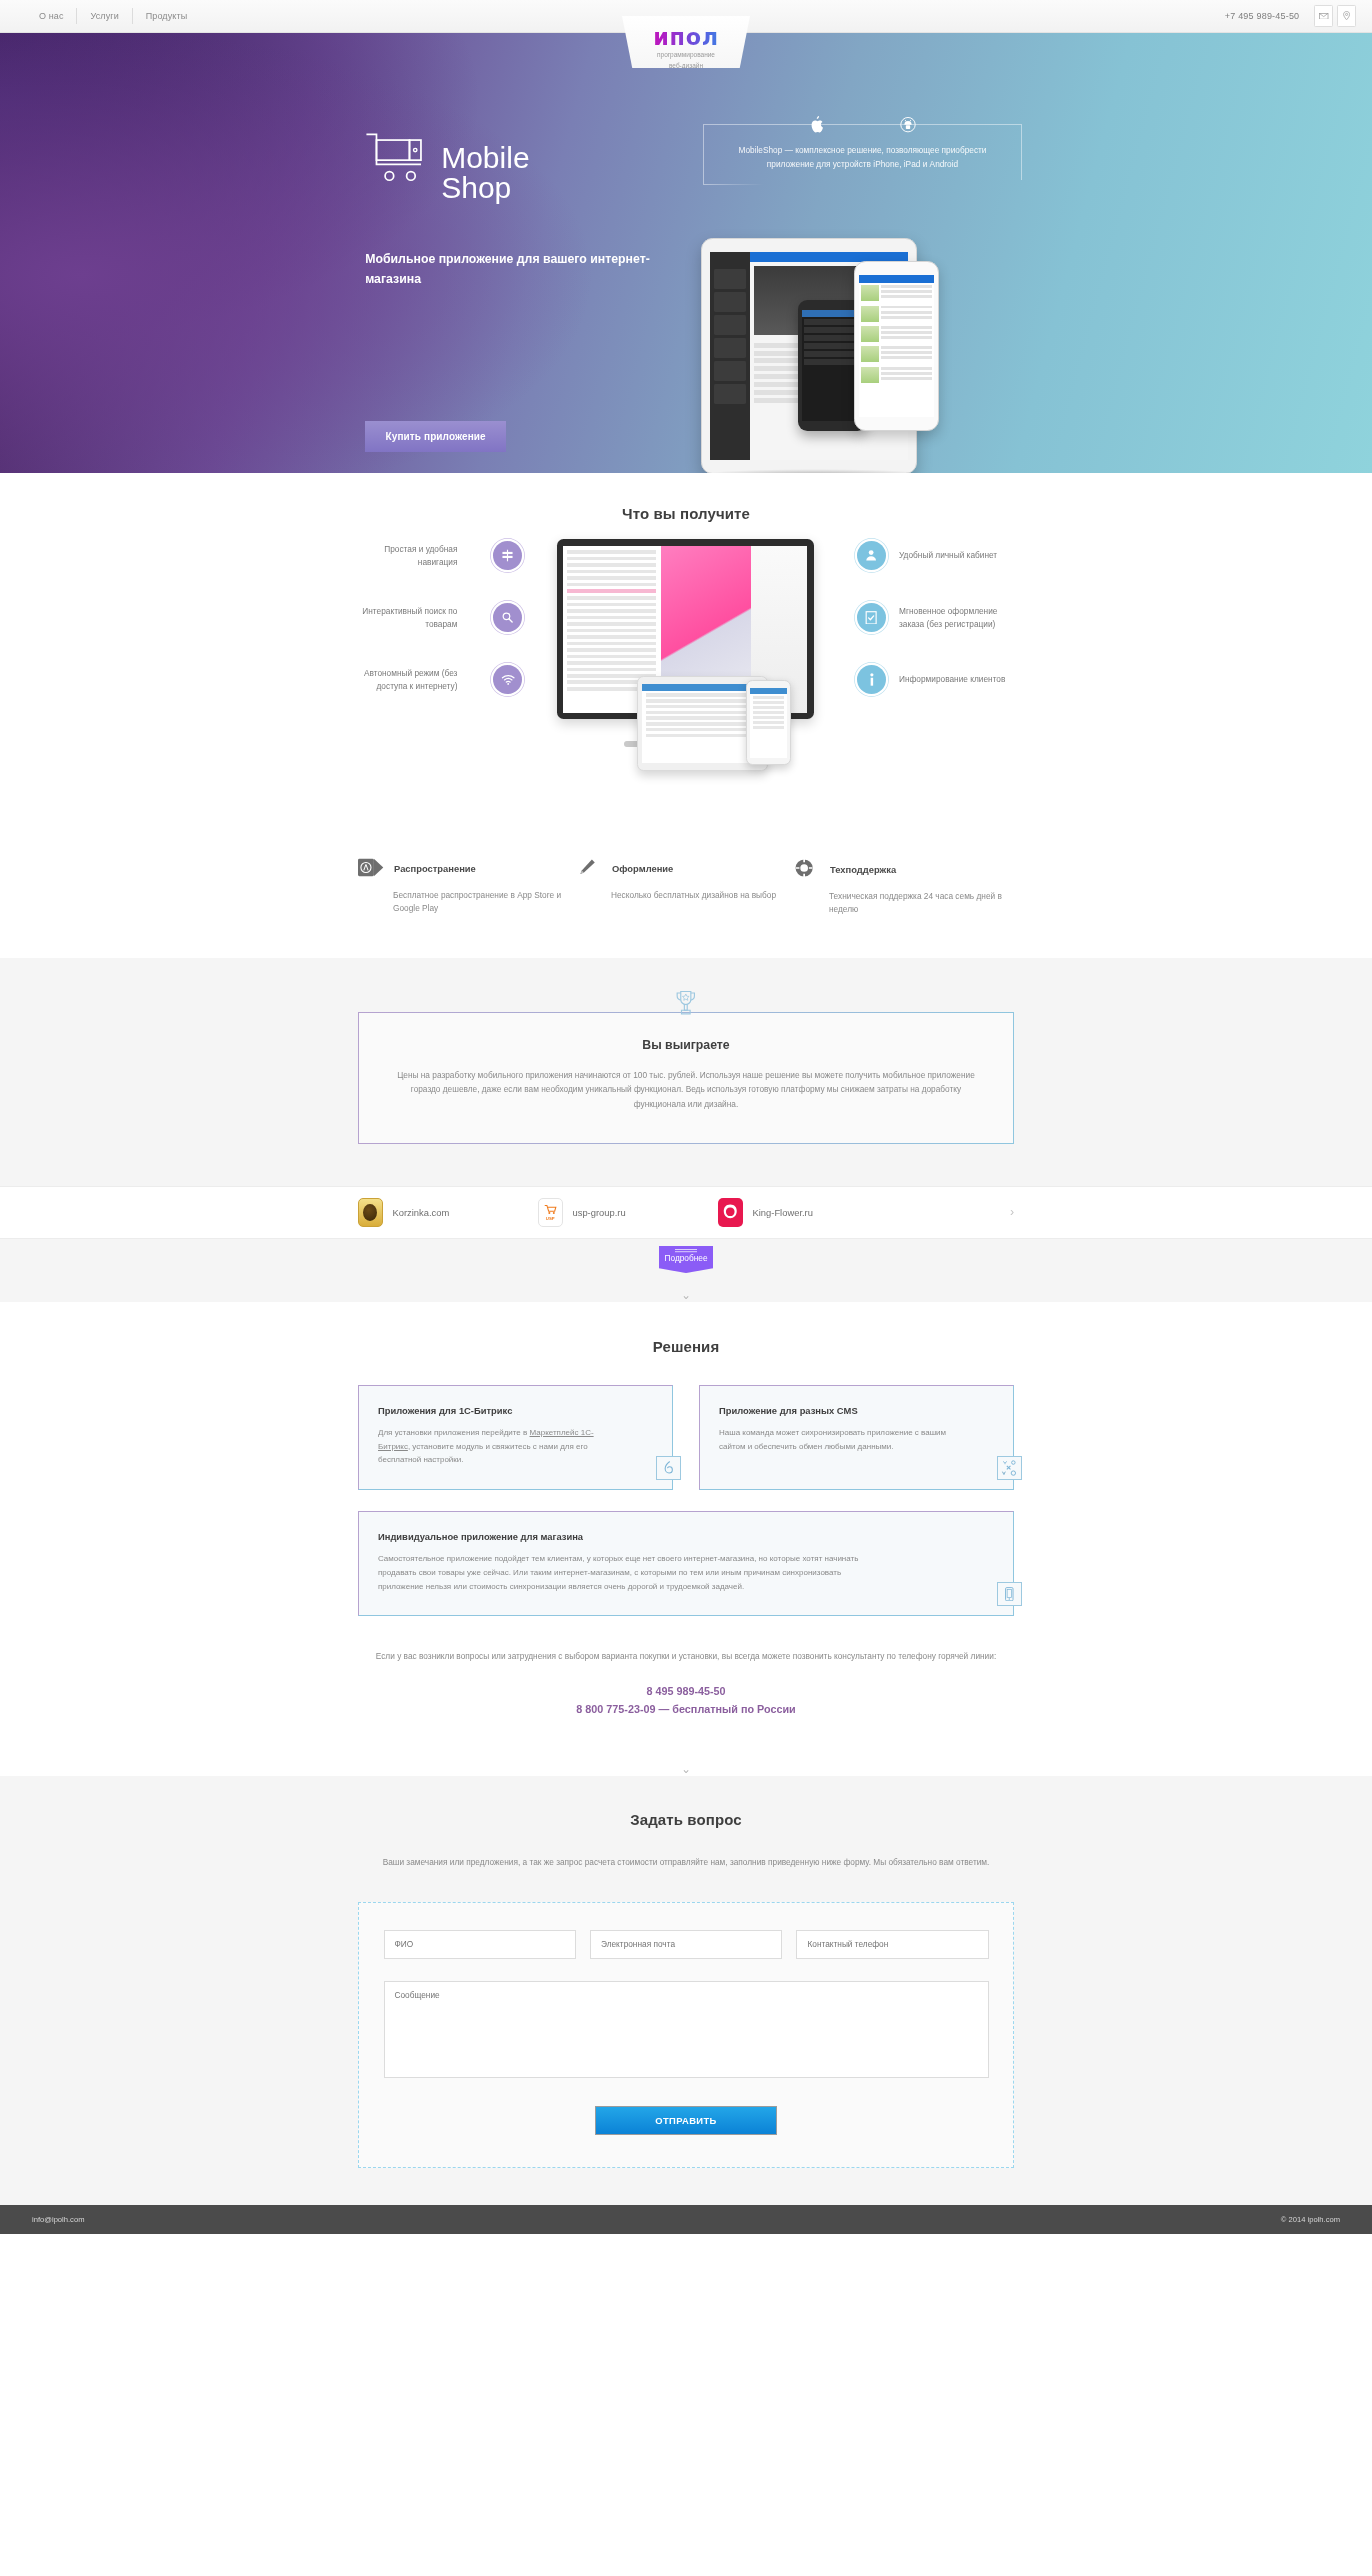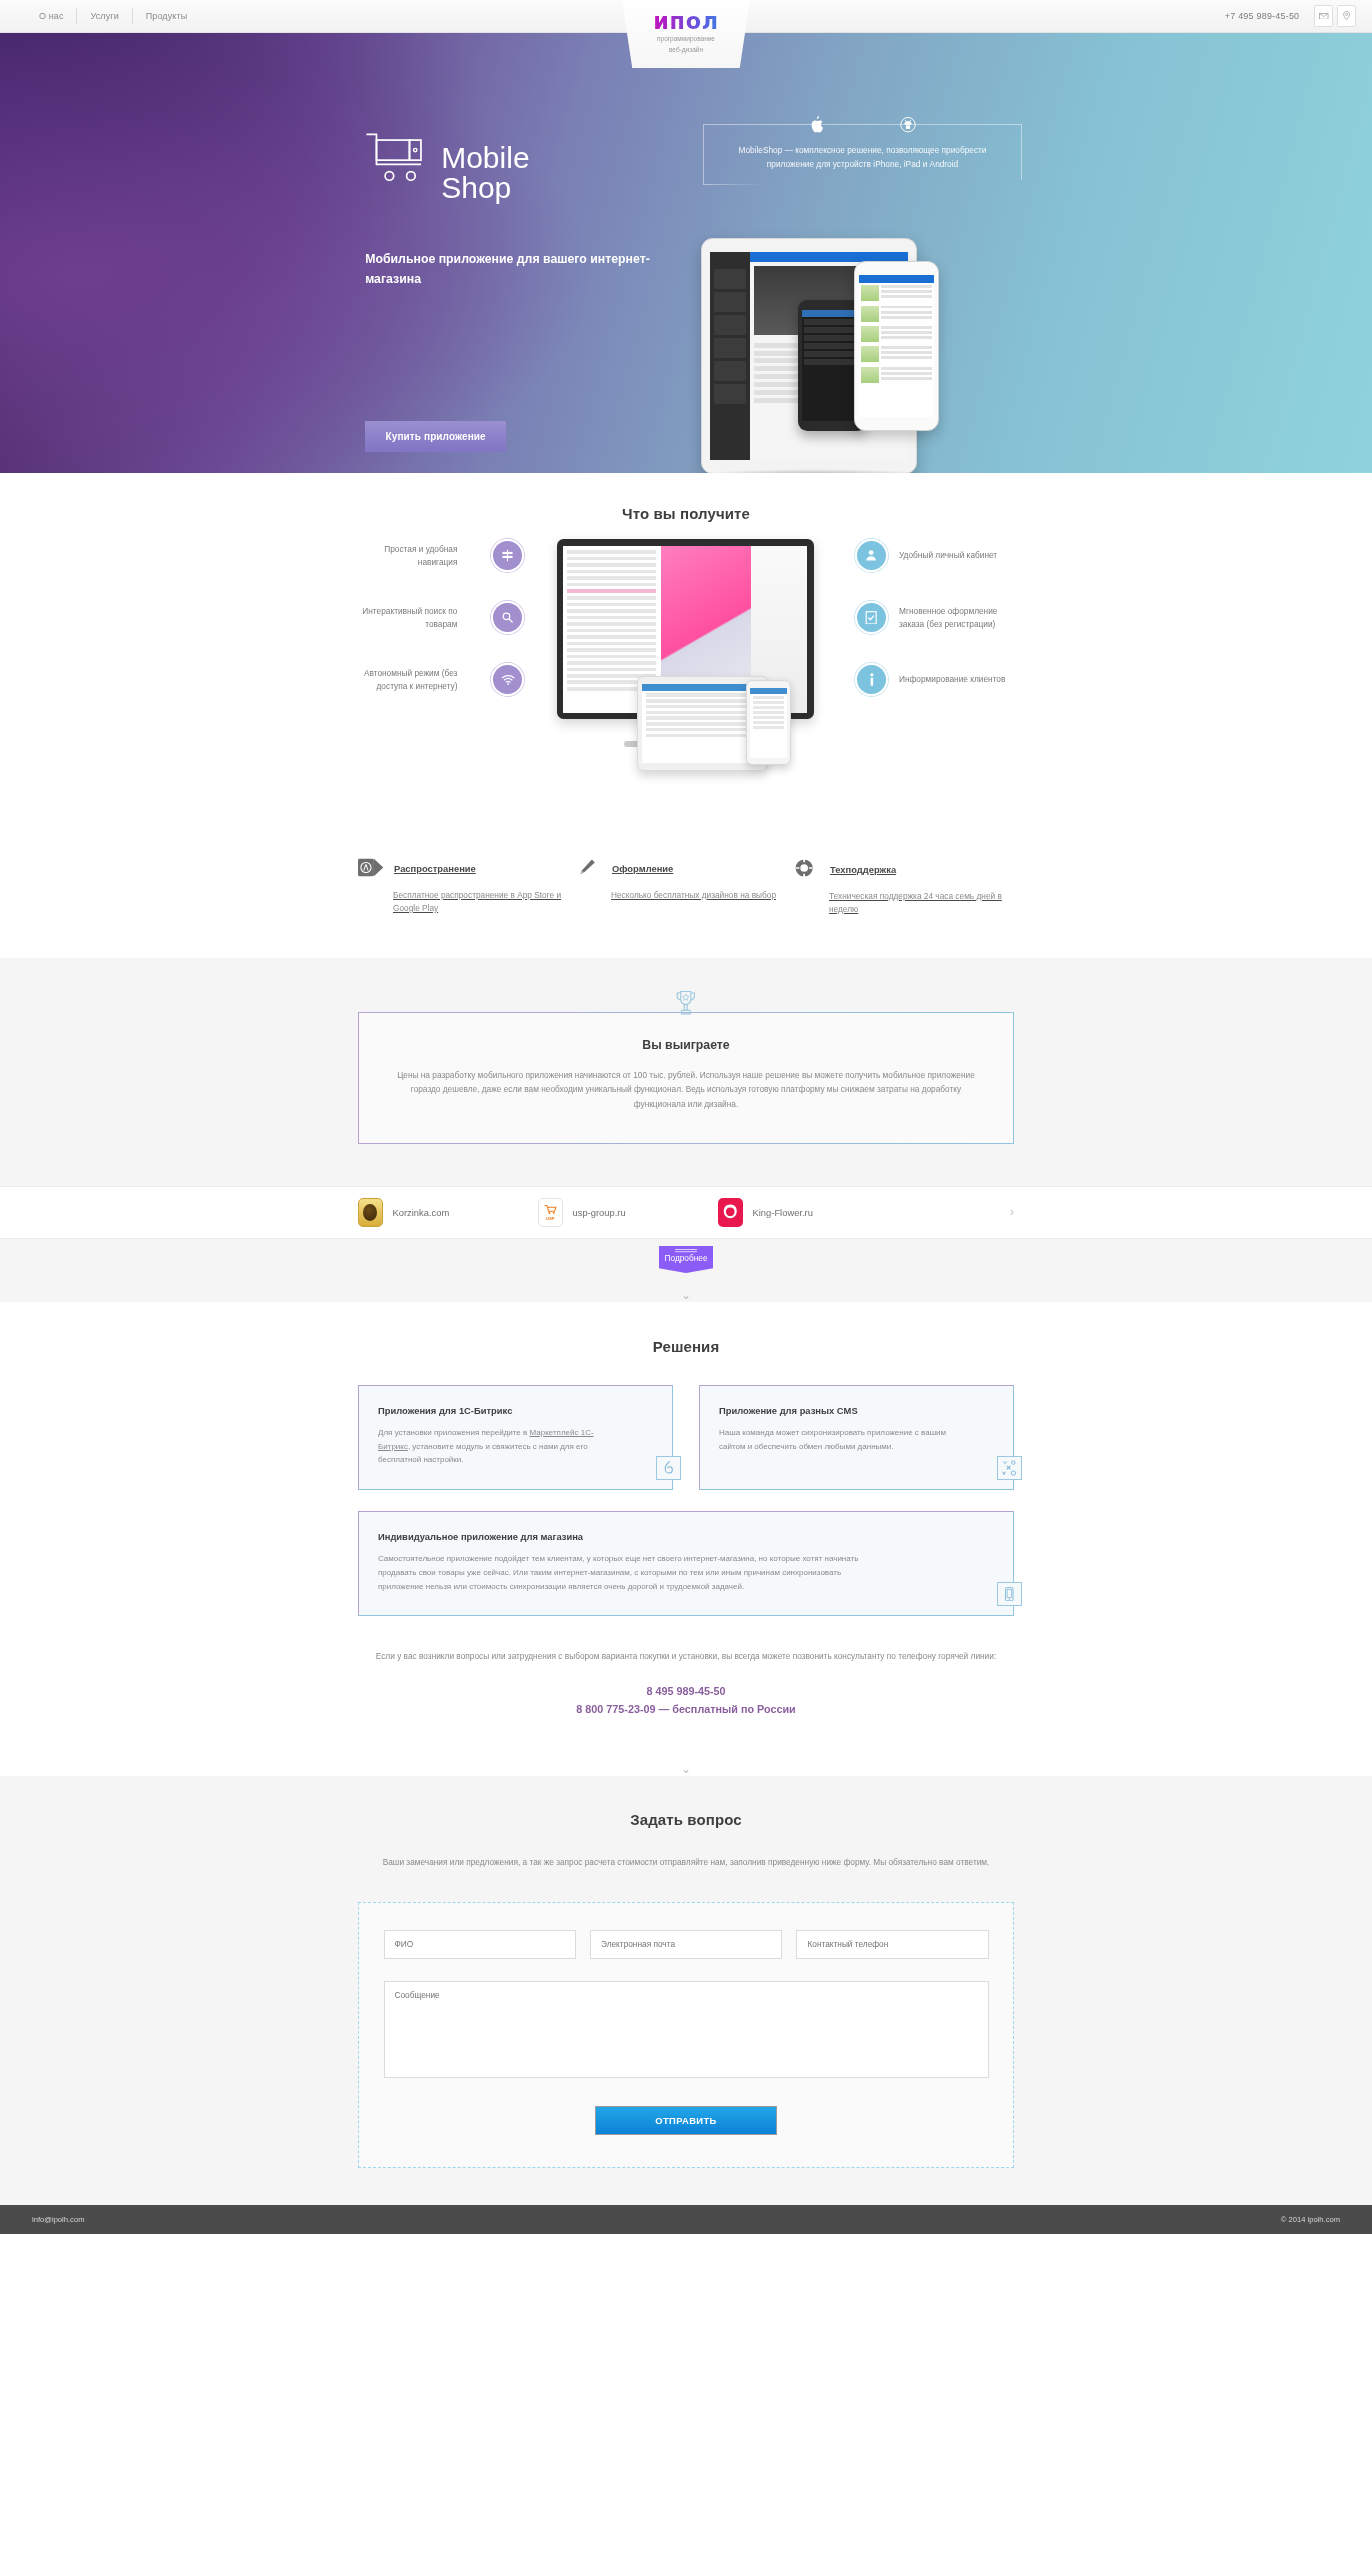--- a/index.html
+++ b/index.html
@@ -35,22 +35,22 @@
   .phone-top { font-size: 9px; color: #7d7d7d; margin-right: 11.5px; letter-spacing: 0.2px; }
   .ic-box {
     width: 19px; height: 21.6px; border: 0.7px solid #dedede; background: #fff;
     margin-left: 3.6px; display: flex; align-items: center; justify-content: center;
     border-radius: 1.4px;
   }
   .ic-box svg { display: block; }
 
   
   .logo-plate {
-    position: absolute; left: 50%; transform: translateX(-50%); top: 0;
-    width: 128px; height: 68px;
+    position: absolute; left: 50%; transform: translateX(-50%); top: 16px;
+    width: 128px; height: 52px;
     background: linear-gradient(#ffffff, #f6f6f6);
     clip-path: polygon(0 0, 100% 0, 92% 100%, 8% 100%);
     box-shadow: 0 0.7px 3.6px rgba(0,0,0,.12);
     z-index: 40;
     text-align: center;
     padding-top: 10px;
   }
   .logo-mark {
     font-size: 22.3px; font-weight: bold; letter-spacing: 0.7px; line-height: 23px;
     background: linear-gradient(90deg,#e0159b 0%, #b51ac2 30%, #5b5ae0 62%, #13b9e8 100%);
@@ -199,21 +199,21 @@
   .mon-phone {
     position: absolute; left: 216px; top: 141px; width: 45px; height: 85px;
     background: #f5f5f5; border-radius: 6.5px; border: 0.7px solid #d8d8d8; padding: 6.5px 2.9px;
     box-shadow: 0 3.6px 8.6px rgba(0,0,0,.18);
   }
   .mon-phone .sc { width: 100%; height: 100%; background: #fff; }
   .mp-bar { height: 5.8px; background: #3f8ed0; }
   .mp-r { height: 2.9px; background: #e7e7e7; margin: 2.2px 2.9px; }
 
   
-  .three { display: flex; padding: 33px 0 0; gap: 0; text-decoration: underline; }
+  .three { display: flex; padding: 33px 0 0; gap: 0; }
   .tri { width: 218px; }
   .tri-head { display: flex; align-items: center; gap: 10px; }
   .tri-head .nm { font-size: 9.4px; font-weight: 700; color: #4a4a4a; }
   .tri-body { font-size: 8.3px; line-height: 13px; color: #8a8a8a; margin-top: 10px; padding-left: 35px; }
 
   .ghost-row { display: flex; justify-content: space-between; padding: 43px 0 0; }
   .ghost {
     height: 26px; border: 0.7px solid #dcdcdc; background: #fff;
     display: flex; align-items: center; justify-content: center;
     color: #36a9d6; font-size: 8px; font-weight: 700; letter-spacing: 0.3px;

